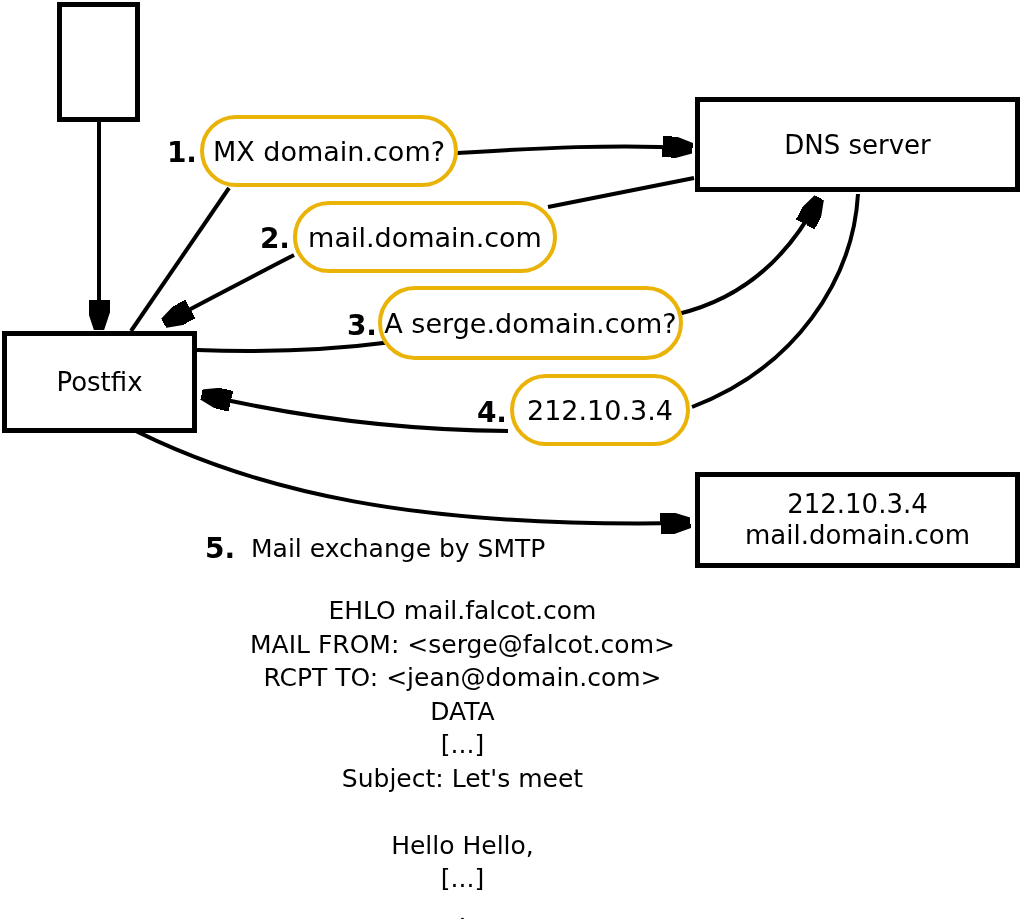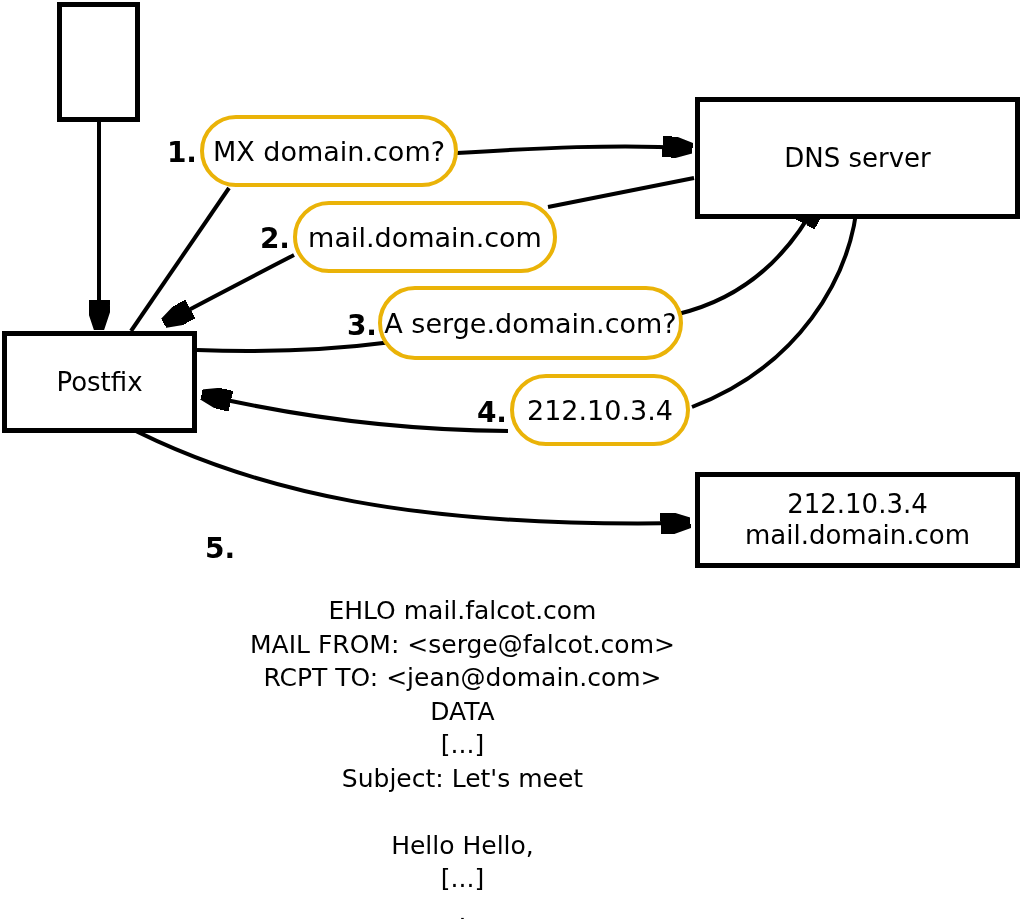--- a/index.html
+++ b/index.html
@@ -35,21 +35,21 @@
 
   .step5-num { position:absolute; left:205px; top:532px; font-size:28px; font-weight:bold; }
   .step5-label { position:absolute; left:251px; top:534px; font-size:25px; white-space:nowrap; }
 
   .smtp { position:absolute; left:250px; top:594px; font-size:25px; }
   .smtp-line { height:33.5px; line-height:33.5px; white-space:pre;text-align:center; }
 
   
   .mail-node   { left:57px;  top:2px;   width:83px;  height:120px; }
   .postfix     { left:2px;   top:331px; width:195px; height:102px; }
-  .dns         { left:695px; top:97px;  width:325px; height:122px; }
+  .dns         { left:695px; top:97px;  width:325px; height:95px; }
   .target      { left:695px; top:472px; width:325px; height:96px; }
 
   .pill1 { left:200px; top:115px; width:258px; height:72px; }
   .pill2 { left:293px; top:201px; width:264px; height:72px; }
   .pill3 { left:378px; top:286px; width:305px; height:74px; }
   .pill4 { left:510px; top:374px; width:180px; height:72px; }
 
   .num1 { left:145px; top:136px; }
   .num2 { left:238px; top:222px; }
   .num3 { left:325px; top:309px; }
@@ -102,20 +102,21 @@
   <div class="num num2">2.</div>
   <div class="pill pill2">mail.domain.com</div>
 
   <div class="num num3">3.</div>
   <div class="pill pill3">A serge.domain.com?</div>
 
   <div class="num num4">4.</div>
   <div class="pill pill4">212.10.3.4</div>
 
   <div class="step5-num">5.</div>
+  <div class="step5-label">Mail exchange by SMTP</div>
 
   <div class="smtp">
     <div class="smtp-line">EHLO mail.falcot.com</div>
     <div class="smtp-line">MAIL FROM: &lt;serge@falcot.com&gt;</div>
     <div class="smtp-line">RCPT TO: &lt;jean@domain.com&gt;</div>
     <div class="smtp-line">DATA</div>
     <div class="smtp-line">[...]</div>
     <div class="smtp-line">Subject: Let's meet</div>
     <div class="smtp-line"></div>
     <div class="smtp-line">Hello Hello,</div>

